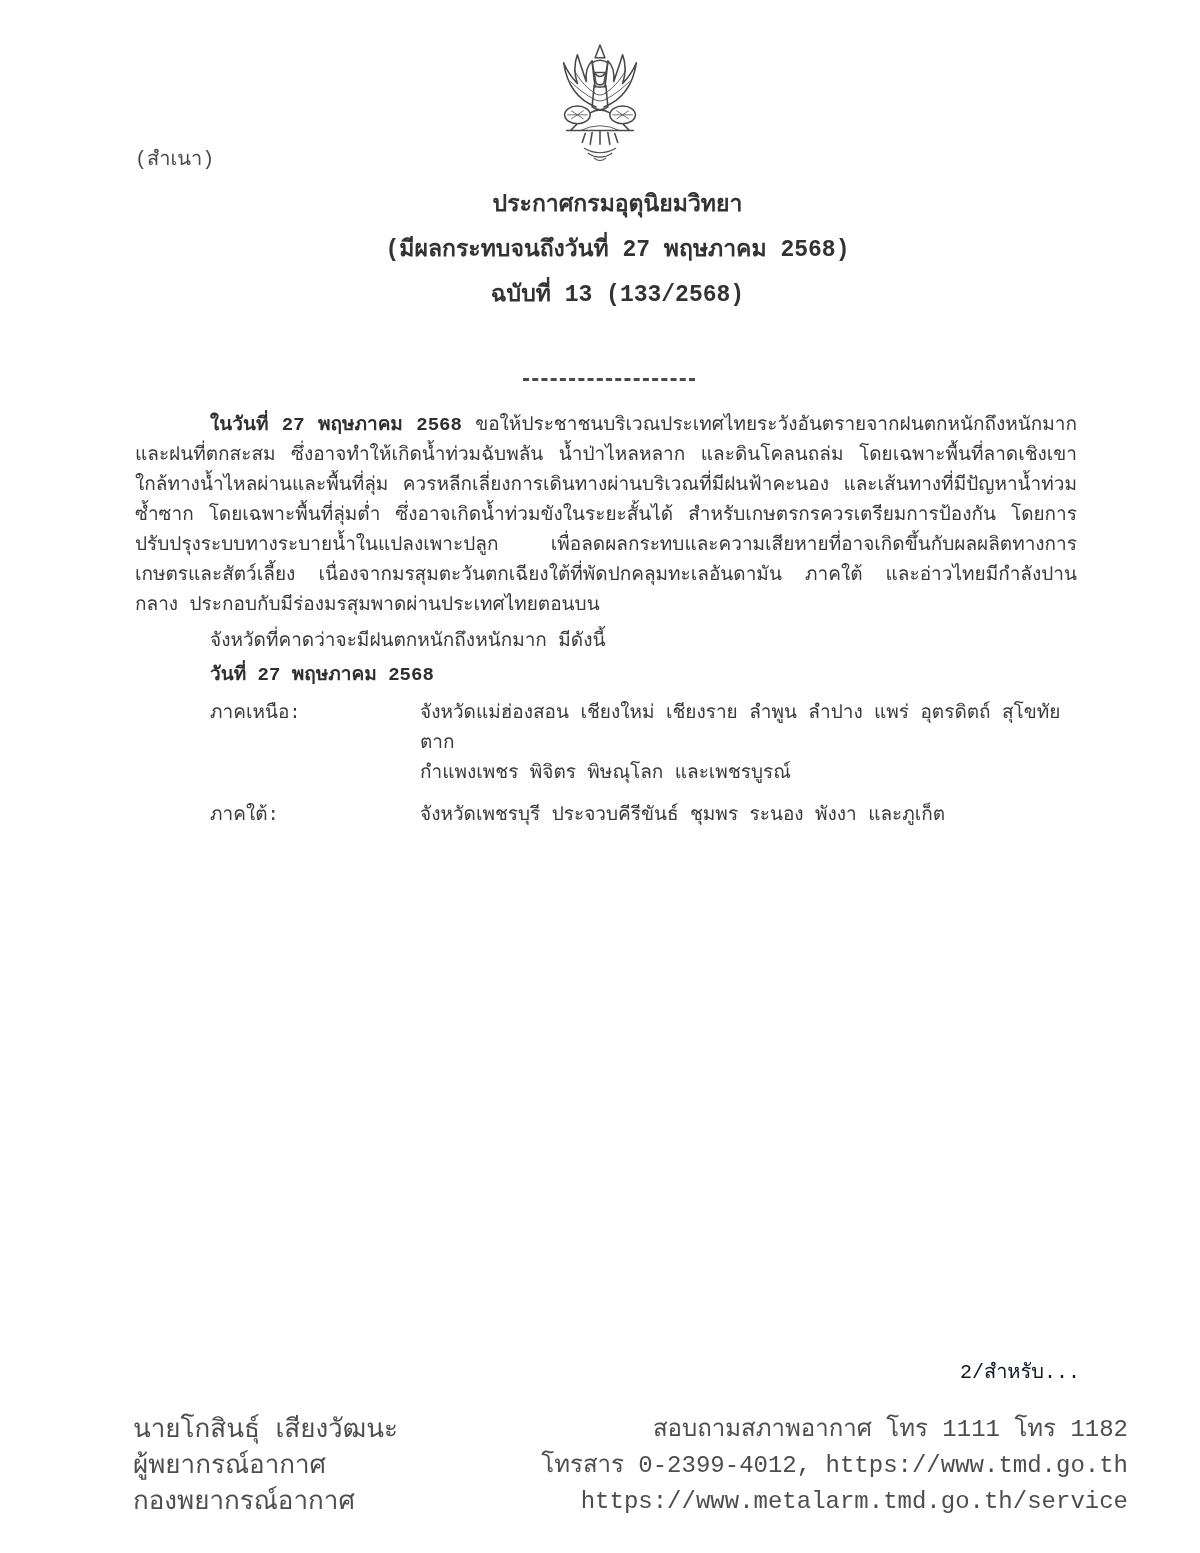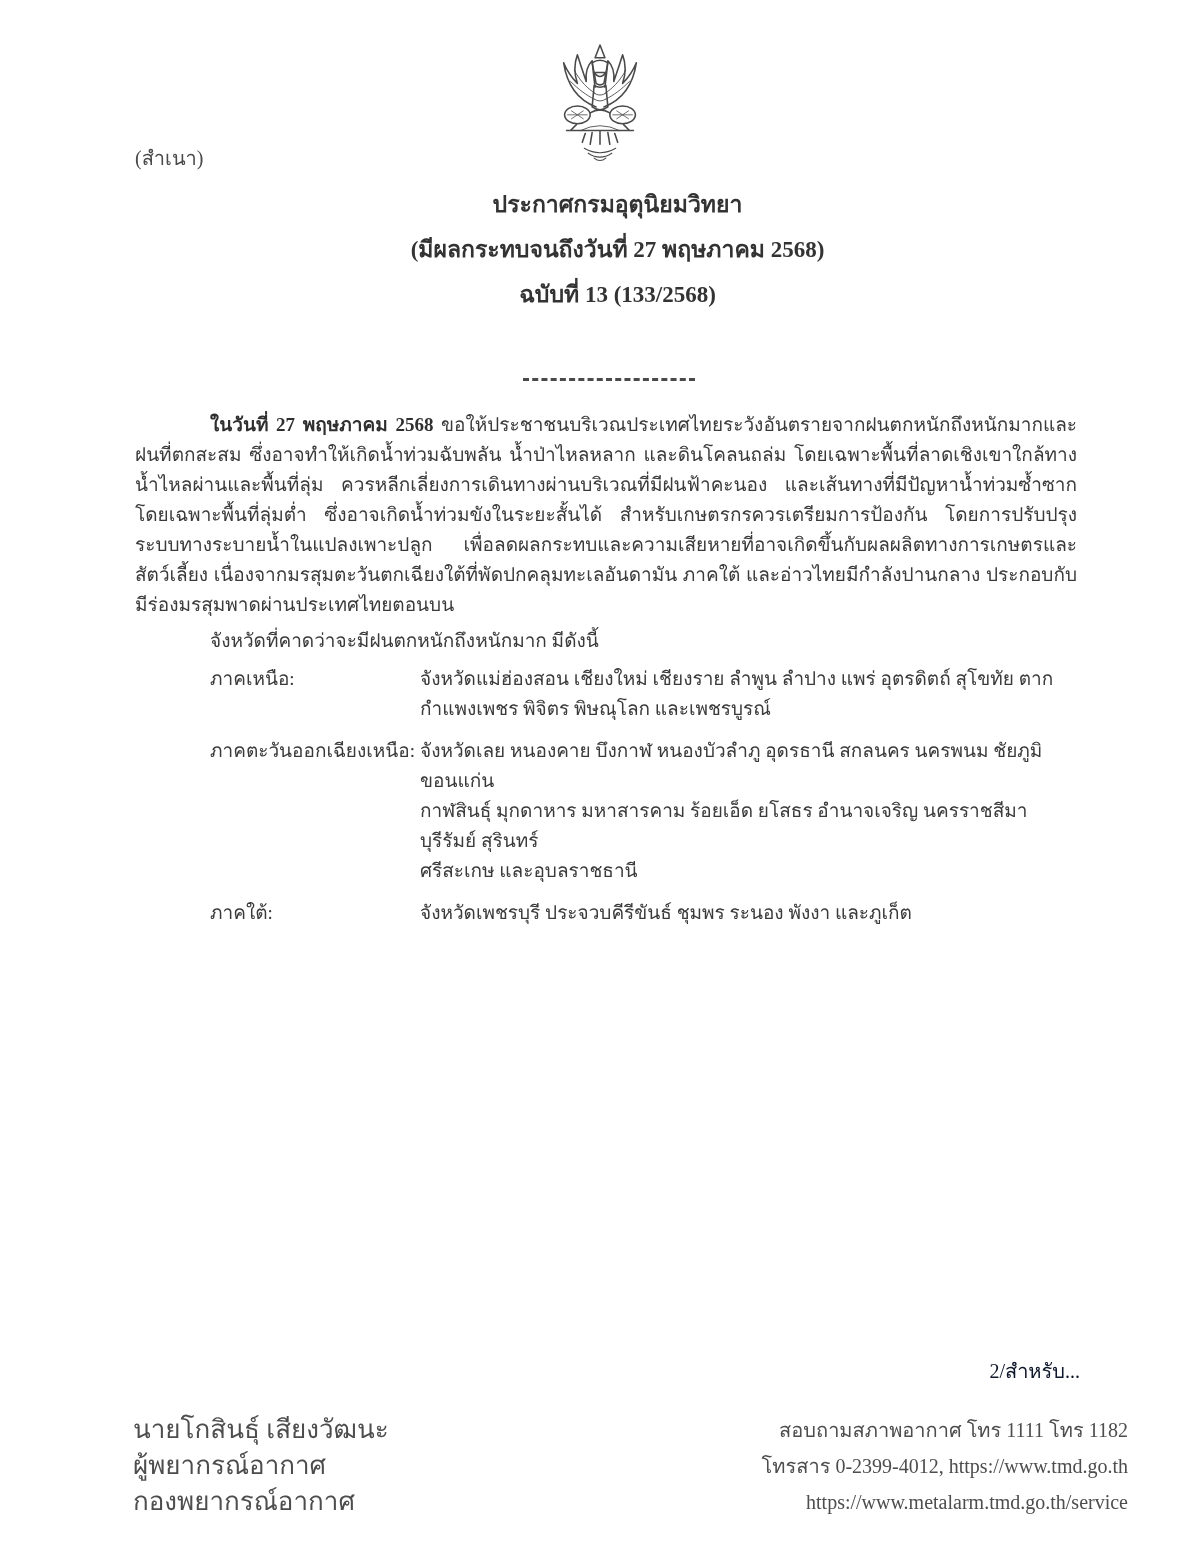--- a/index.html
+++ b/index.html
@@ -2,21 +2,21 @@
 <html lang="th"><head>
 <meta charset="utf-8">
 <style>
   * { margin:0; padding:0; box-sizing:border-box; }
   html,body { background:#e8e8e8; }
   .page {
     position:relative;
     width:1200px; height:1553px;
     margin:0 auto;
     background:#ffffff;
-    font-family:Liberation Serif, serif;
+    font-family:Liberation Mono, monospace;
     color:#3a3a3a;
     overflow:hidden;
   }
   .copy-label {
     position:absolute; left:135px; top:142px;
     font-size:20px; color:#4a4a4a;
   }
   .emblem {
     position:absolute; left:541px; top:42px;
     width:118px; height:126px;
@@ -63,21 +63,21 @@
   .page-ref {
     position:absolute; top:1355px; right:120px;
     font-size:20px; color:#0f172a;
   }
   .footer-left {
     position:absolute; left:133px; top:1412px;
     font-size:26px; line-height:36px; color:#4d4d4d;
   }
   .footer-right {
     position:absolute; right:72px; top:1412px;
-    font-size:20px; line-height:36px; color:#4d4d4d;
+    font-size:24px; line-height:36px; color:#4d4d4d;
     text-align:right;
   }
 </style>
 </head>
 <body>
 
 <div class="page">
 
   <div class="copy-label">(สำเนา)</div>
 
@@ -110,32 +110,27 @@
     <div class="t-line">ฉบับที่ 13 (133/2568)</div>
   </div>
 
   <div class="divider"></div>
 
   <div class="main">
     <p class="lead-para"><span class="bold">ในวันที่ 27 พฤษภาคม 2568</span><span> ขอให้ประชาชนบริเวณประเทศไทยระวังอันตรายจากฝนตกหนักถึงหนักมากและฝนที่ตกสะสม ซึ่งอาจทำให้เกิดน้ำท่วมฉับพลัน น้ำป่าไหลหลาก และดินโคลนถล่ม โดยเฉพาะพื้นที่ลาดเชิงเขาใกล้ทางน้ำไหลผ่านและพื้นที่ลุ่ม ควรหลีกเลี่ยงการเดินทางผ่านบริเวณที่มีฝนฟ้าคะนอง และเส้นทางที่มีปัญหาน้ำท่วมซ้ำซาก โดยเฉพาะพื้นที่ลุ่มต่ำ ซึ่งอาจเกิดน้ำท่วมขังในระยะสั้นได้ สำหรับเกษตรกรควรเตรียมการป้องกัน โดยการปรับปรุงระบบทางระบายน้ำในแปลงเพาะปลูก เพื่อลดผลกระทบและความเสียหายที่อาจเกิดขึ้นกับผลผลิตทางการเกษตรและสัตว์เลี้ยง เนื่องจากมรสุมตะวันตกเฉียงใต้ที่พัดปกคลุมทะเลอันดามัน ภาคใต้ และอ่าวไทยมีกำลังปานกลาง ประกอบกับมีร่องมรสุมพาดผ่านประเทศไทยตอนบน</span></p>
 
     <div class="intro-line">จังหวัดที่คาดว่าจะมีฝนตกหนักถึงหนักมาก มีดังนี้</div>
 
+    <div class="date-heading">วันที่ 27 พฤษภาคม 2568</div>
 
     <div class="regions">
       <div class="region-row">
         <div class="region-label">ภาคเหนือ:</div>
         <div class="provinces">จังหวัดแม่ฮ่องสอน เชียงใหม่ เชียงราย ลำพูน ลำปาง แพร่ อุตรดิตถ์ สุโขทัย ตาก
 กำแพงเพชร พิจิตร พิษณุโลก และเพชรบูรณ์</div>
-      </div>
-      <div class="region-row">
-        <div class="region-label">ภาคตะวันออกเฉียงเหนือ:</div>
-        <div class="provinces">จังหวัดเลย หนองคาย บึงกาฬ หนองบัวลำภู อุดรธานี สกลนคร นครพนม ชัยภูมิ ขอนแก่น
-กาฬสินธุ์ มุกดาหาร มหาสารคาม ร้อยเอ็ด ยโสธร อำนาจเจริญ นครราชสีมา บุรีรัมย์ สุรินทร์
-ศรีสะเกษ และอุบลราชธานี</div>
       </div>
       <div class="region-row">
         <div class="region-label">ภาคใต้:</div>
         <div class="provinces">จังหวัดเพชรบุรี ประจวบคีรีขันธ์ ชุมพร ระนอง พังงา และภูเก็ต</div>
       </div>
     </div>
   </div>
 
   <div class="page-ref">2/สำหรับ...</div>
 

